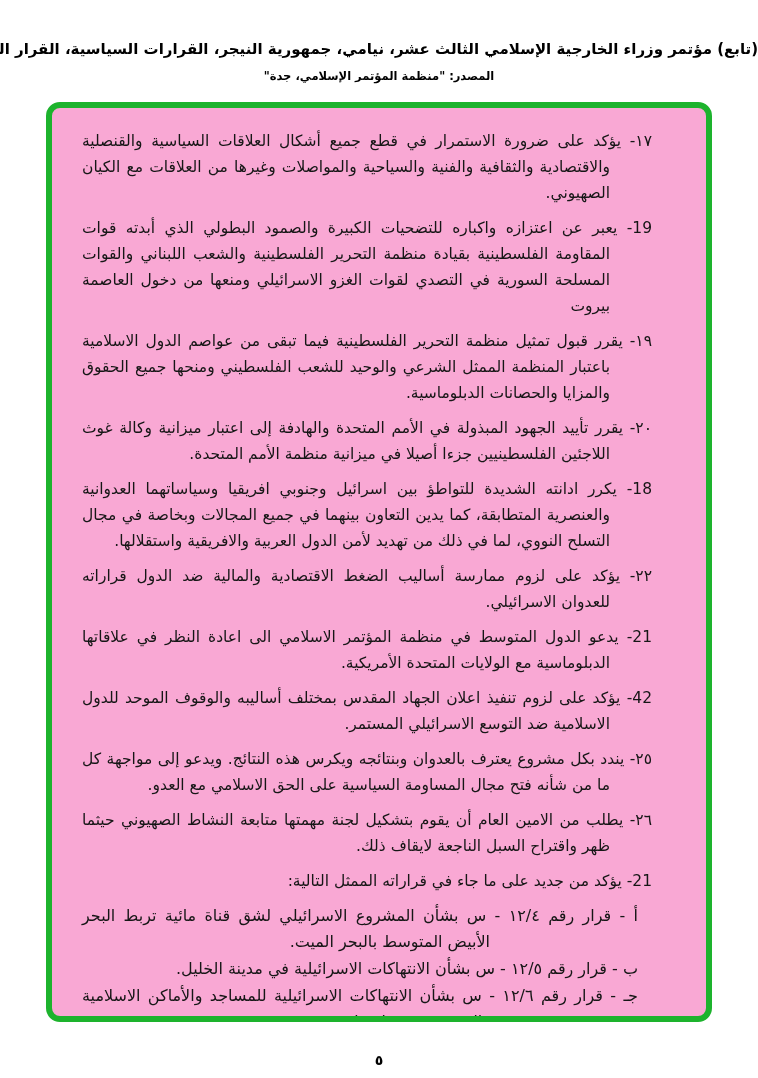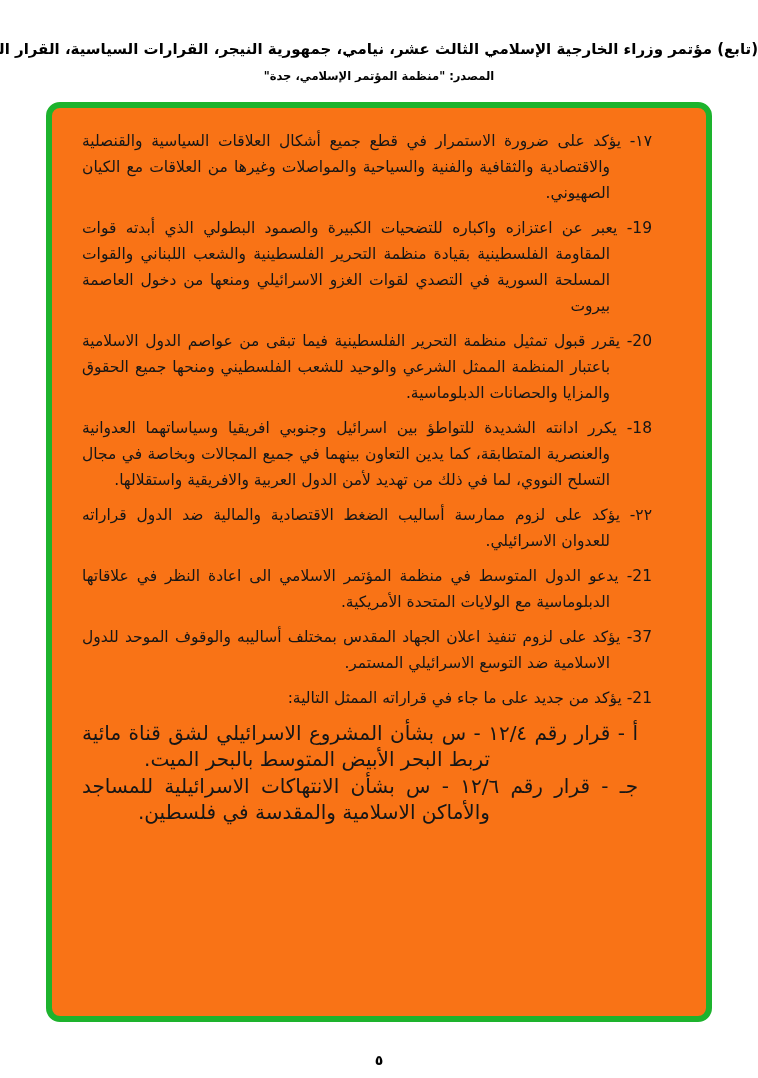--- a/index.html
+++ b/index.html
@@ -35,34 +35,34 @@
   .frame {
     position: absolute;
     top: 102px;
     left: 46px;
     width: 666px;
     height: 920px;
     border: 6px solid #1db32d;
     border-radius: 14px;
     padding: 20px 54px 8px 30px;
     overflow: hidden;
-    background: #f97316;
+    background: #f9a8d4;
   }
   .item {
     margin: 0 0 9px 0;
     font-size: 15.5px;
     line-height: 26px;
     text-align: justify;
     padding-right: 42px;
     text-indent: -42px;
   }
   .item .num { font-weight: normal; }
   .sub-item {
     margin: 0 14px 1px 0;
-    font-size: 20px;
+    font-size: 16px;
     line-height: 26px;
     text-align: justify;
     padding-right: 148px;
     text-indent: -148px;
   }
   .page-num {
     position: absolute;
     bottom: 10px;
     left: 0; right: 0;
     text-align: center;
@@ -78,26 +78,30 @@
 
   <div class="doc-header">
     <div class="line1">(تابع) مؤتمر وزراء الخارجية الإسلامي الثالث عشر، نيامي، جمهورية النيجر، القرارات السياسية، القرار الرقم ١٣/١-س</div>
     <div class="line2">المصدر: "منظمة المؤتمر الإسلامي، جدة"</div>
   </div>
 
   <div class="frame">
     <div id="items-container">
         <p class="item"><span class="num">١٧-</span> <span class="txt">يؤكد على ضرورة الاستمرار في قطع جميع أشكال العلاقات السياسية والقنصلية والاقتصادية والثقافية والفنية والسياحية والمواصلات وغيرها من العلاقات مع الكيان الصهيوني.</span></p>
         <p class="item"><span class="num">19-</span> <span class="txt">يعبر عن اعتزازه واكباره للتضحيات الكبيرة والصمود البطولي الذي أبدته قوات المقاومة الفلسطينية بقيادة منظمة التحرير الفلسطينية والشعب اللبناني والقوات المسلحة السورية في التصدي لقوات الغزو الاسرائيلي ومنعها من دخول العاصمة بيروت</span></p>
-        <p class="item"><span class="num">20-</span> <span class="txt">يقرر قبول تمثيل منظمة التحرير الفلسطينية فيما تبقى من عواصم الدول الاسلامية باعتبار المنظمة الممثل الشرعي والوحيد للشعب الفلسطيني ومنحها جميع الحقوق والمزايا والحصانات الدبلوماسية.</span></p>
+        <p class="item"><span class="num">١٩-</span> <span class="txt">يقرر قبول تمثيل منظمة التحرير الفلسطينية فيما تبقى من عواصم الدول الاسلامية باعتبار المنظمة الممثل الشرعي والوحيد للشعب الفلسطيني ومنحها جميع الحقوق والمزايا والحصانات الدبلوماسية.</span></p>
+        <p class="item"><span class="num">٢٠-</span> <span class="txt">يقرر تأييد الجهود المبذولة في الأمم المتحدة والهادفة إلى اعتبار ميزانية وكالة غوث اللاجئين الفلسطينيين جزءا أصيلا في ميزانية منظمة الأمم المتحدة.</span></p>
         <p class="item"><span class="num">18-</span> <span class="txt">يكرر ادانته الشديدة للتواطؤ بين اسرائيل وجنوبي افريقيا وسياساتهما العدوانية والعنصرية المتطابقة، كما يدين التعاون بينهما في جميع المجالات وبخاصة في مجال التسلح النووي، لما في ذلك من تهديد لأمن الدول العربية والافريقية واستقلالها.</span></p>
         <p class="item"><span class="num">٢٢-</span> <span class="txt">يؤكد على لزوم ممارسة أساليب الضغط الاقتصادية والمالية ضد الدول قراراته للعدوان الاسرائيلي.</span></p>
         <p class="item"><span class="num">21-</span> <span class="txt">يدعو الدول المتوسط في منظمة المؤتمر الاسلامي الى اعادة النظر في علاقاتها الدبلوماسية مع الولايات المتحدة الأمريكية.</span></p>
-        <p class="item"><span class="num">37-</span> <span class="txt">يؤكد على لزوم تنفيذ اعلان الجهاد المقدس بمختلف أساليبه والوقوف الموحد للدول الاسلامية ضد التوسع الاسرائيلي المستمر.</span></p>
+        <p class="item"><span class="num">42-</span> <span class="txt">يؤكد على لزوم تنفيذ اعلان الجهاد المقدس بمختلف أساليبه والوقوف الموحد للدول الاسلامية ضد التوسع الاسرائيلي المستمر.</span></p>
+        <p class="item"><span class="num">٢٥-</span> <span class="txt">يندد بكل مشروع يعترف بالعدوان وبنتائجه ويكرس هذه النتائج. ويدعو إلى مواجهة كل ما من شأنه فتح مجال المساومة السياسية على الحق الاسلامي مع العدو.</span></p>
+        <p class="item"><span class="num">٢٦-</span> <span class="txt">يطلب من الامين العام أن يقوم بتشكيل لجنة مهمتها متابعة النشاط الصهيوني حيثما ظهر واقتراح السبل الناجعة لايقاف ذلك.</span></p>
         <p class="item"><span class="num">21-</span> <span class="txt">يؤكد من جديد على ما جاء في قراراته الممثل التالية:</span></p>
         <p class="sub-item"><span class="num">أ -</span> <span class="txt">قرار رقم ١٢/٤ - س بشأن المشروع الاسرائيلي لشق قناة مائية تربط البحر الأبيض المتوسط بالبحر الميت.</span></p>
+        <p class="sub-item"><span class="num">ب -</span> <span class="txt">قرار رقم ١٢/٥ - س بشأن الانتهاكات الاسرائيلية في مدينة الخليل.</span></p>
         <p class="sub-item"><span class="num">جـ -</span> <span class="txt">قرار رقم ١٢/٦ - س بشأن الانتهاكات الاسرائيلية للمساجد والأماكن الاسلامية والمقدسة في فلسطين.</span></p>
       </div>
   </div>
 
   <div class="page-num">٥</div>
 
 </div>
 
 </body></html>

